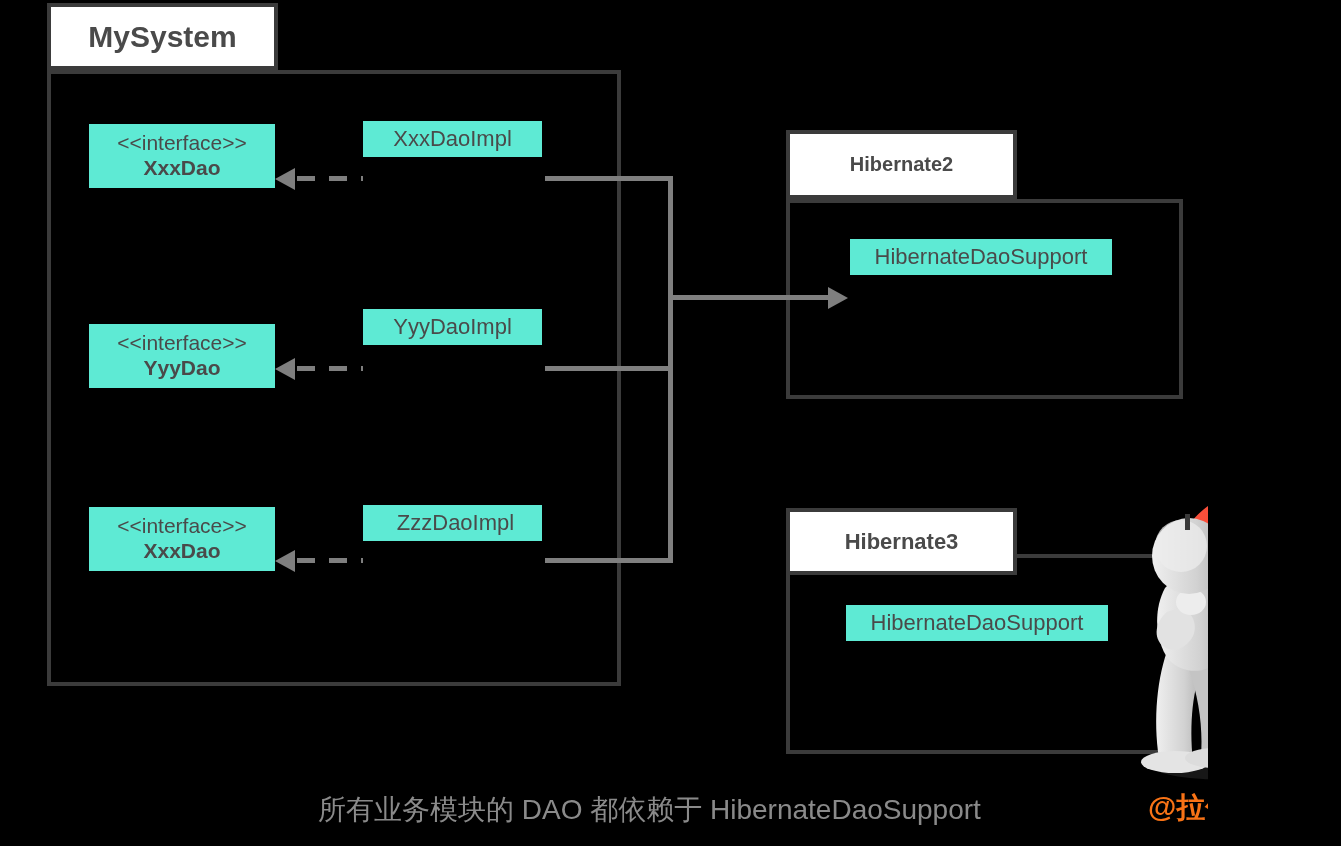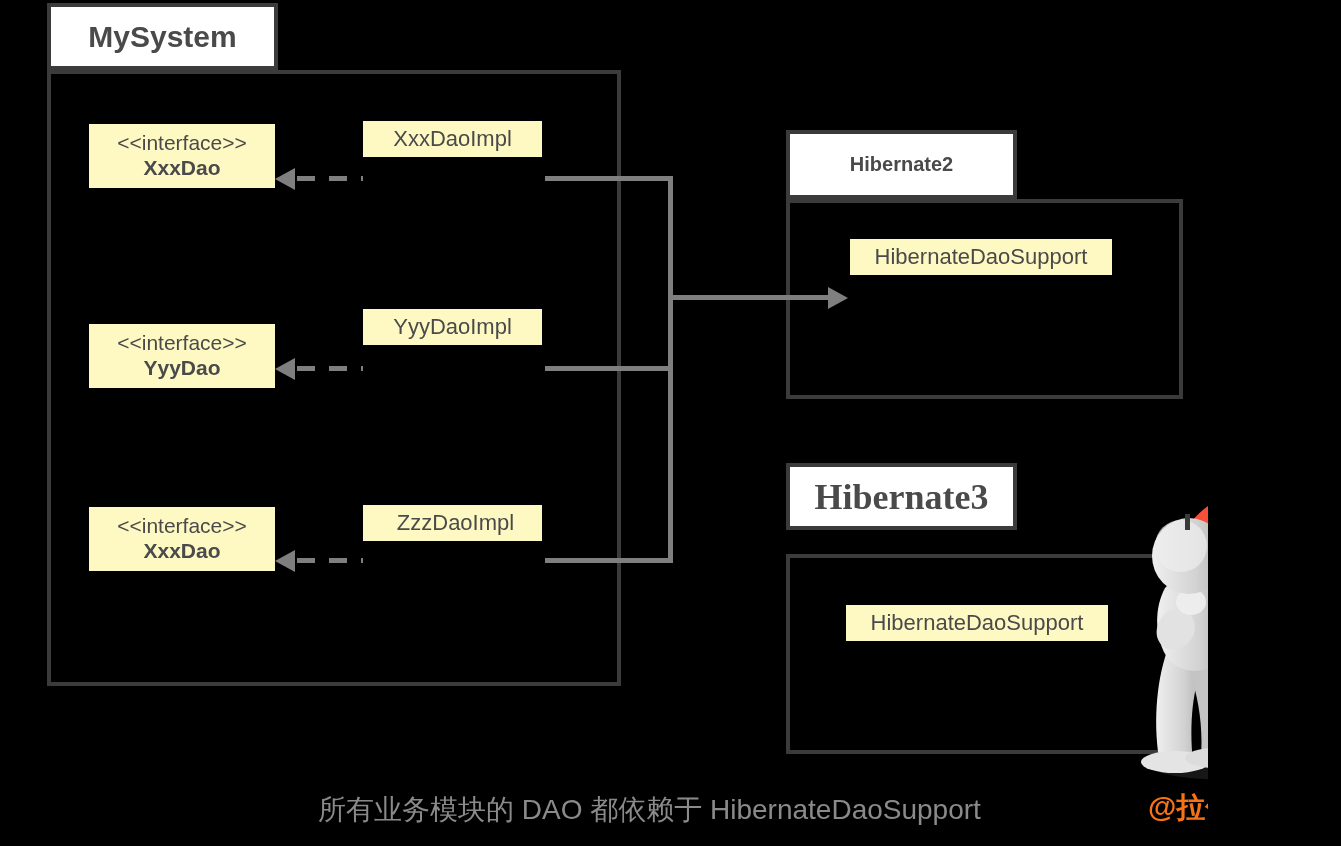--- a/index.html
+++ b/index.html
@@ -32,21 +32,21 @@
     position:absolute;
     background:#000000;
     border:4px solid #3b3b3b;
     box-sizing:border-box;
     z-index:1;
   }
 
   
   .cls{
     position:absolute;
-    background:#fef9c3;
+    background:#5eead4;
     color:#4a4a4a;
     box-sizing:border-box;
     display:flex;
     flex-direction:column;
     align-items:center;
     justify-content:center;
     line-height:1.18;
     z-index:4;
     text-align:center;
   }
@@ -112,21 +112,21 @@
   <div class="pkg-tab" style="left:47px;top:3px;width:231px;height:67px;font-size:30px;">
     <span>MySystem</span>
   </div>
 
   <div class="pkg-body" style="left:786px;top:199px;width:397px;height:200px;"></div>
   <div class="pkg-tab" style="left:786px;top:130px;width:231px;height:69px;font-size:20px;">
     <span>Hibernate2</span>
   </div>
 
   <div class="pkg-body" style="left:786px;top:554px;width:397px;height:200px;"></div>
-  <div class="pkg-tab" style="left:786px;top:463px;width:231px;height:67px;font-size:36px;font-family:Liberation Serif, serif;">
+  <div class="pkg-tab" style="left:786px;top:508px;width:231px;height:67px;font-size:22px;">
     <span>Hibernate3</span>
   </div>
 
   <div class="cls" style="left:89px;top:124px;width:186px;height:64px;font-size:21px;">
     <span class="stereo">&lt;&lt;interface&gt;&gt;</span>
     <span class="cname">XxxDao</span>
   </div>
 
   <div class="cls" style="left:89px;top:324px;width:186px;height:64px;font-size:21px;">
     <span class="stereo">&lt;&lt;interface&gt;&gt;</span>

